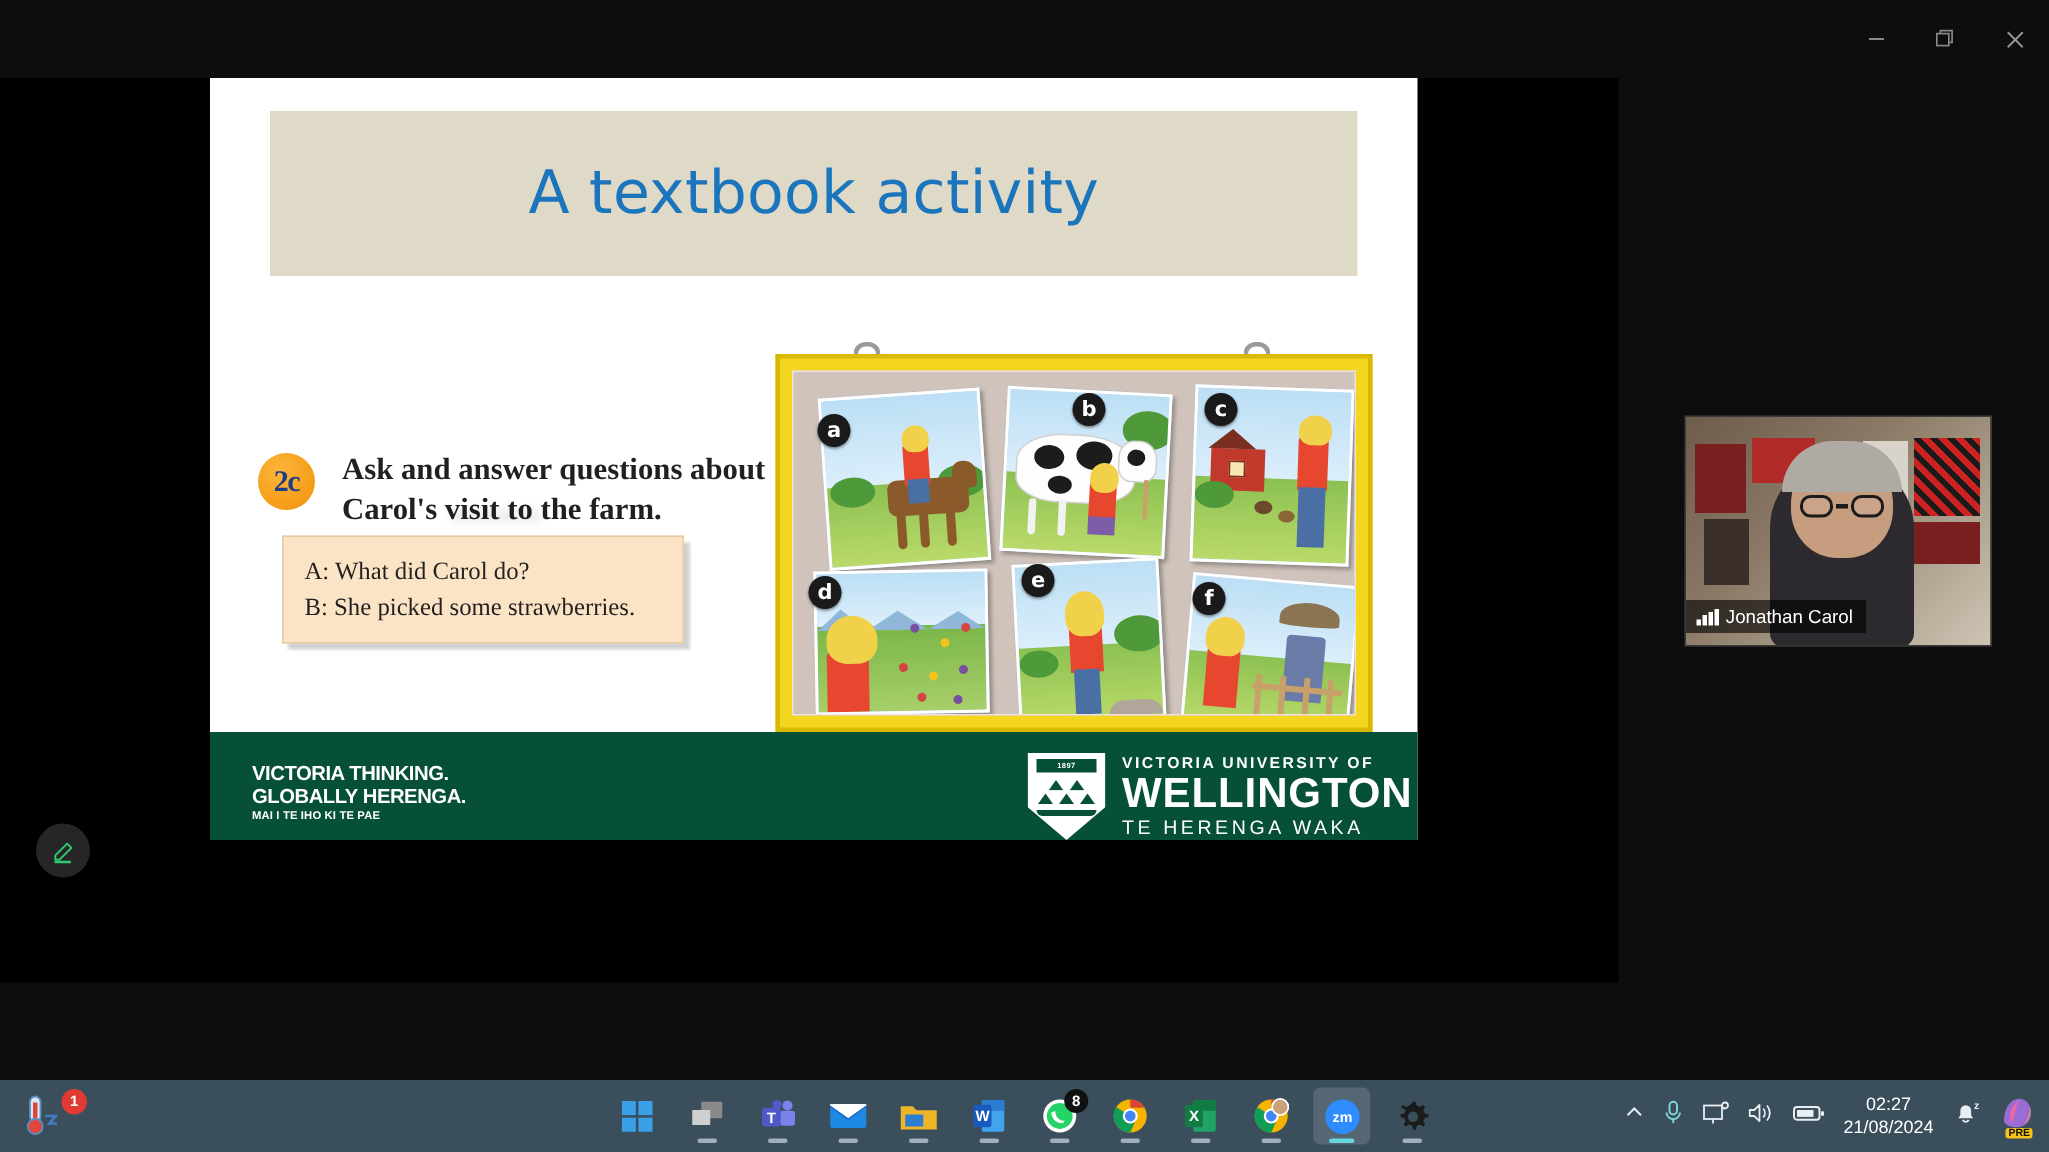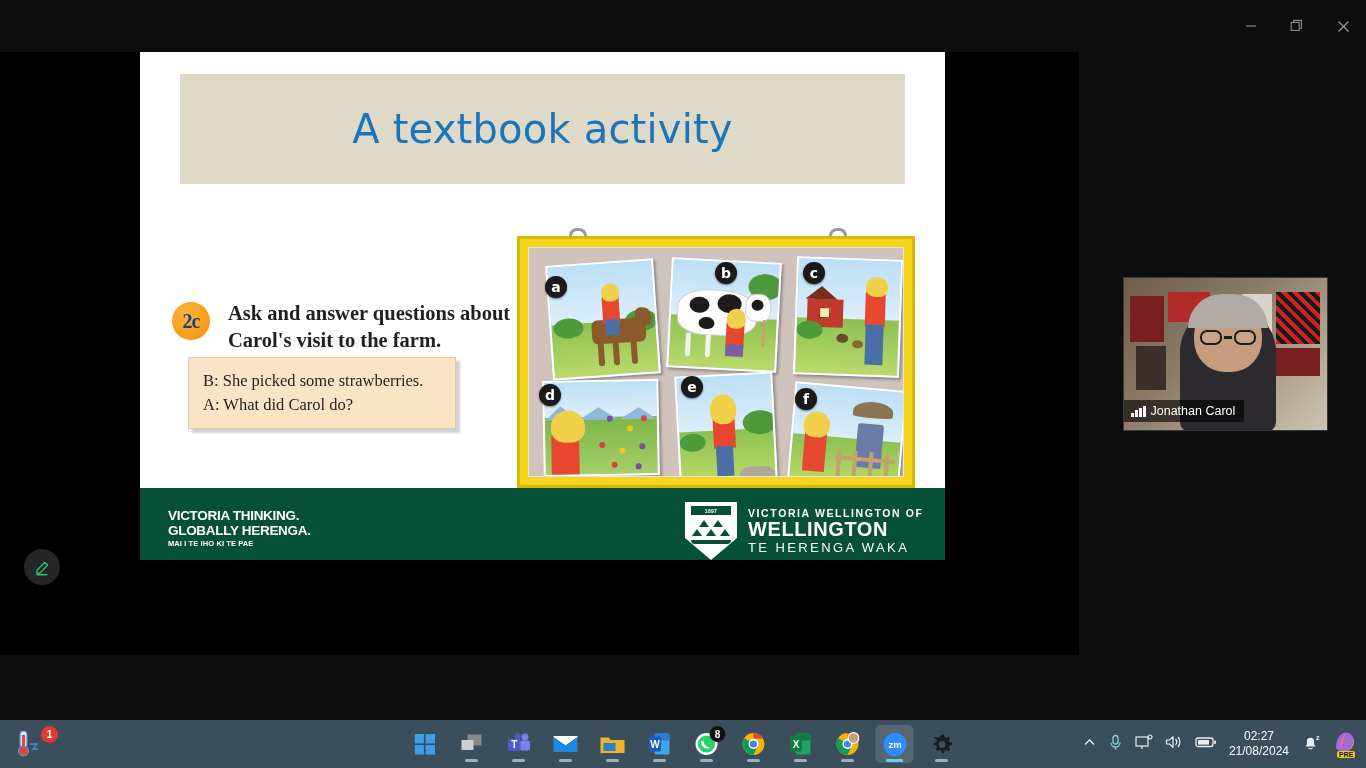--- a/index.html
+++ b/index.html
@@ -143,21 +143,21 @@
     clip-path:polygon(0 0,100% 0,100% 62%,50% 100%,0 62%);
   }
   #crest .yearbar{
     position:absolute; left:6px; top:4px; width:40px; height:9px;
     background:#065038; color:#fff; font-size:5px; font-weight:bold;
     display:flex; align-items:center; justify-content:center;
     font-family:"Liberation Sans", sans-serif; letter-spacing:.3px;
   }
   #crest .chev{ position:absolute; background:#065038; }
   #vuw-text .t1{ color:#fff; font-size:10.5px; letter-spacing:1.6px; font-weight:bold; }
-  #vuw-text .t2{ color:#fff; font-size:20px; letter-spacing:.6px; font-weight:bold; line-height:1.02; }
+  #vuw-text .t2{ color:#fff; font-size:28px; letter-spacing:.6px; font-weight:bold; line-height:1.02; }
   #vuw-text .t3{ color:#fff; font-size:13px; letter-spacing:2.4px; font-weight:normal; }
 
   
   #video-tile{
     position:absolute; left:1123px; top:277px; width:205px; height:154px;
     background:#2a2520; overflow:hidden; border:1px solid #3a3a3a;
   }
   #vt-room{ position:absolute; inset:0;
     background:linear-gradient(135deg,#6e5c4c 0%,#8a7a66 40%,#cfc4b4 100%); }
   .poster{ position:absolute; }
@@ -258,22 +258,22 @@
 
     <div id="title-band">
       <div id="slide-title">A textbook activity</div>
     </div>
 
     <div id="ex-badge">2c</div>
     <div id="ex-text">Ask and answer questions about Carol's visit to the farm.</div>
 
     <div id="dialog-smudge"></div>
     <div id="dialog-box">
+      <div>A: What did Carol do?</div>
       <div>B: She picked some strawberries.</div>
-      <div>A: What did Carol do?</div>
     </div>
 
     <div id="board-wrap">
       <div class="hanger l"></div>
       <div class="hanger r"></div>
       <div id="board">
         <div id="board-inner">
 
           <div class="photo" style="left:20px;top:14px;width:108px;height:115px;transform:rotate(-4deg);">
             <div class="sky"></div>
@@ -385,21 +385,21 @@
           <div class="shield"></div>
           <div class="yearbar">1897</div>
           <div class="chev" style="left:14px;top:18px;width:10px;height:7px;clip-path:polygon(50% 0,100% 100%,0 100%);"></div>
           <div class="chev" style="left:28px;top:18px;width:10px;height:7px;clip-path:polygon(50% 0,100% 100%,0 100%);"></div>
           <div class="chev" style="left:21px;top:27px;width:10px;height:7px;clip-path:polygon(50% 0,100% 100%,0 100%);"></div>
           <div class="chev" style="left:7px;top:27px;width:10px;height:7px;clip-path:polygon(50% 0,100% 100%,0 100%);"></div>
           <div class="chev" style="left:35px;top:27px;width:10px;height:7px;clip-path:polygon(50% 0,100% 100%,0 100%);"></div>
           <div class="chev" style="left:6px;top:38px;width:40px;height:4px;border-radius:0 0 20px 20px;"></div>
         </div>
         <div id="vuw-text">
-          <div class="t1">VICTORIA WELLINGTON OF</div>
+          <div class="t1">VICTORIA UNIVERSITY OF</div>
           <div class="t2">WELLINGTON</div>
           <div class="t3">TE HERENGA WAKA</div>
         </div>
       </div>
     </div>
 
   </div>
 </div>
 
 <div id="video-tile">

